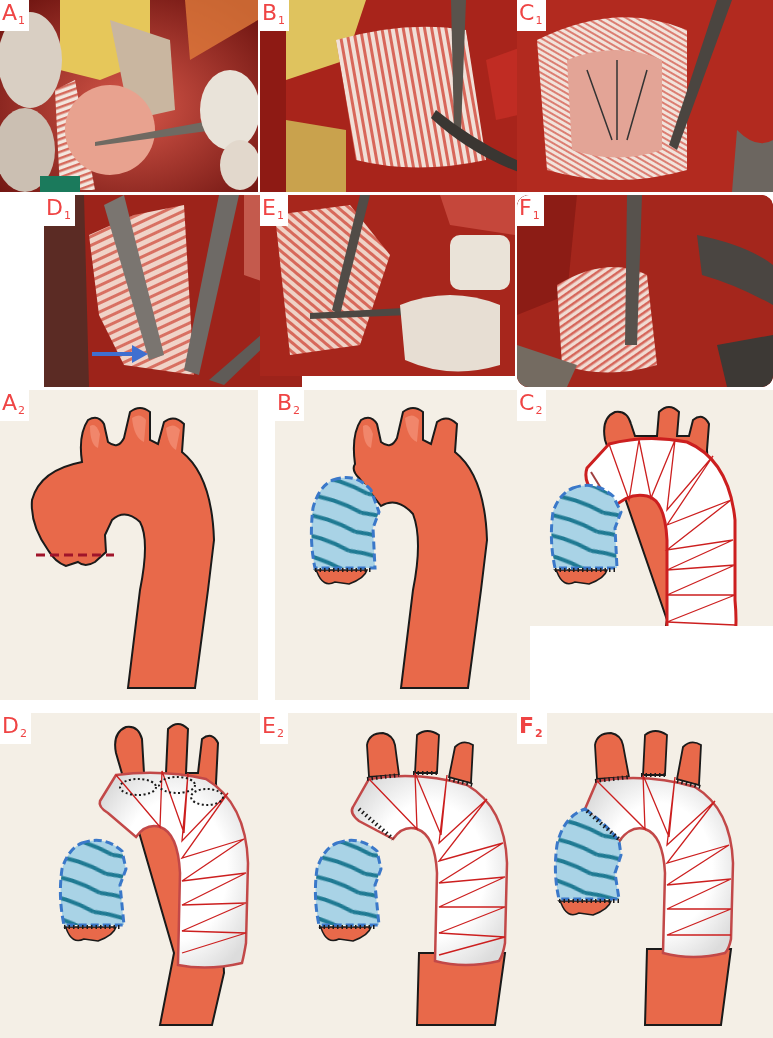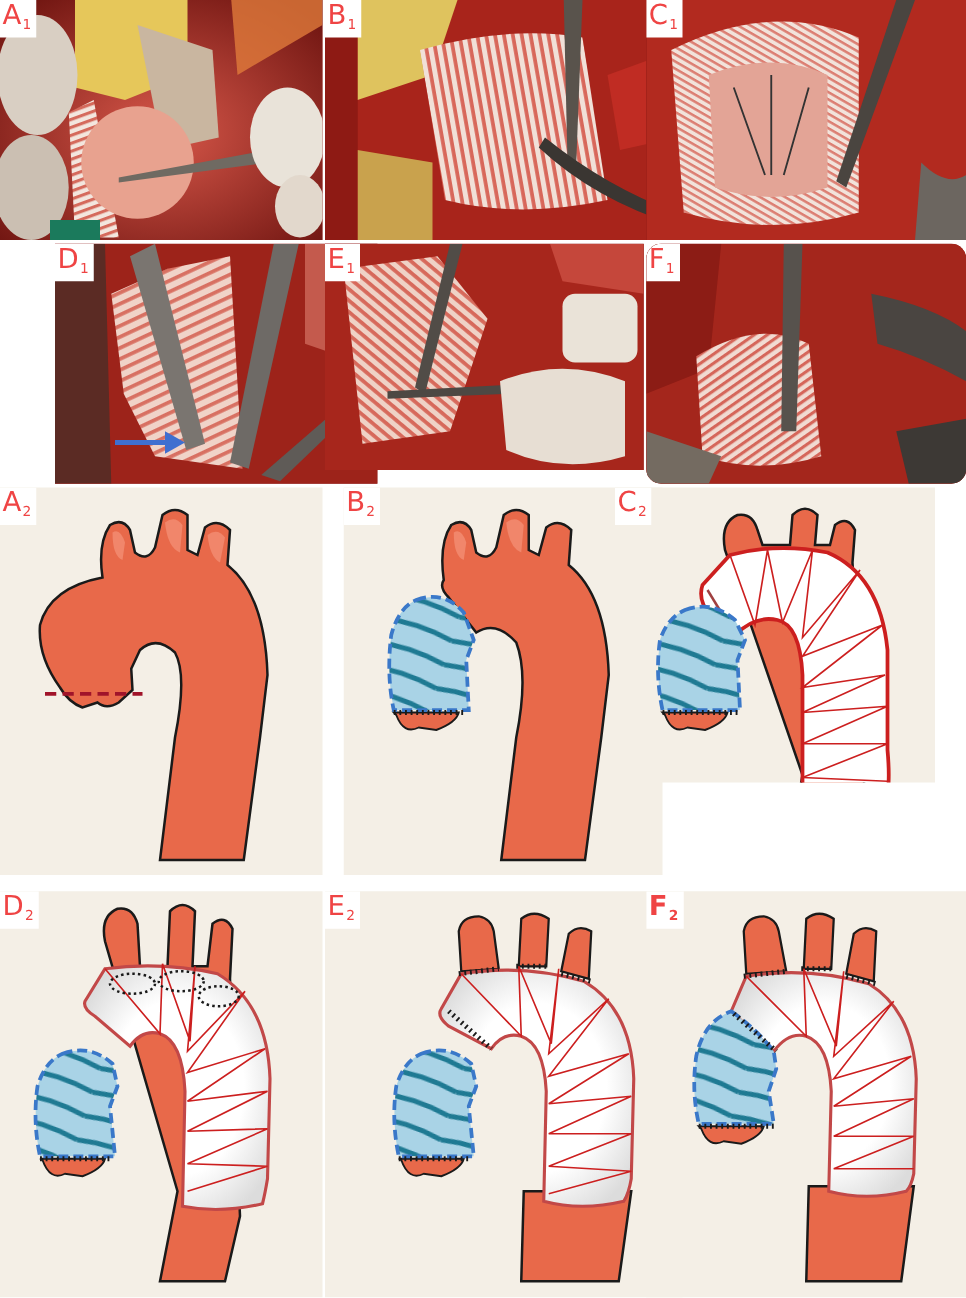--- a/index.html
+++ b/index.html
@@ -174,38 +174,38 @@
     <path d="M130 28 Q138 22 144 30 L142 52 Q132 48 130 28 Z" fill="#f28d73" opacity="0.8"></path>
     <g>
       <path d="M42 182 Q48 198 60 192 L74 194 Q90 188 92 180 L40 180 Z" fill="#e8694a" stroke="#1a1a1a" stroke-width="1.5"></path>
       <path d="M58 90 Q80 82 96 100 L104 122 L98 138 L100 178 L40 178 Q34 150 38 118 Q44 96 58 90 Z" fill="url(#bluestripes)" stroke="#3a78c9" stroke-width="3" stroke-dasharray="8,4"></path>
       <line x1="40" y1="180" x2="98" y2="180" stroke="#1a1a1a" stroke-width="4" stroke-dasharray="1.5,3"></line>
     </g>
   </svg>
   <div class="label"><span>B</span><sub>2</sub></div>
 </div>
 
-<div class="panel diagram" style="left:492px;top:390px;width:256px;height:236px;">
+<div class="panel diagram" style="left:517px;top:390px;width:256px;height:236px;">
   <svg width="256" height="310">
     <path d="M88 50 Q84 28 98 22 Q110 20 114 34 L118 46 L140 46 L142 22 Q152 12 162 22 L160 46 L172 46 L176 30 Q186 22 192 34 L190 60 L200 250 L188 298 L138 298 L150 230 Z" fill="#e8694a" stroke="#1a1a1a" stroke-width="2"></path>
     <g>
       <path d="M70 78 L92 54 Q130 44 170 52 Q212 70 218 130 L218 210 Q220 232 218 245 Q180 255 150 250 L150 150 Q148 110 130 106 Q112 102 96 118 L76 102 Q66 90 70 78 Z" fill="#ffffff" stroke="#cc1f1f" stroke-width="3"></path>
       <path d="M92 54 L112 110 L122 50 L134 108 L158 50 L150 120 L196 66 L150 135 L214 110 L150 160 L216 150 L150 180 L218 175 L150 205 L218 205 L150 232 L218 235" fill="none" stroke="#cc1f1f" stroke-width="1.3"></path>
       <path d="M74 82 L96 118" stroke="#a04040" stroke-width="2"></path>
     </g>
     <g>
       <path d="M40 182 Q46 198 58 192 L72 194 Q88 188 90 180 L38 180 Z" fill="#e8694a" stroke="#1a1a1a" stroke-width="1.5"></path>
       <path d="M56 98 Q78 90 96 106 L104 122 L98 138 L100 178 L38 178 Q32 150 36 122 Q42 104 56 98 Z" fill="url(#bluestripes)" stroke="#3a78c9" stroke-width="3" stroke-dasharray="8,4"></path>
       <line x1="38" y1="180" x2="98" y2="180" stroke="#1a1a1a" stroke-width="4" stroke-dasharray="1.5,3"></line>
     </g>
   </svg>
   <div class="label"><span>C</span><sub>2</sub></div>
 </div>
 
-<div class="panel diagram" style="left:0;top:713px;width:258px;height:325px;">
+<div class="panel diagram" style="left:0;top:713px;width:258px;height:325px;padding-left:32px;">
   <svg width="258" height="325">
     <path d="M84 40 Q80 20 94 14 Q106 12 110 26 L112 60 L134 60 L136 16 Q146 6 156 16 L154 60 L166 60 L170 26 Q180 18 186 30 L184 70 L192 260 L180 312 L128 312 L142 240 Z" fill="#e8694a" stroke="#1a1a1a" stroke-width="2"></path>
     <g>
       <path d="M68 88 L84 62 Q130 56 174 66 Q214 90 216 150 L214 230 Q212 242 210 250 Q176 258 146 252 L148 160 Q146 120 128 114 Q114 110 104 124 L76 100 Q66 94 68 88 Z" fill="url(#archshade)" stroke="#c24848" stroke-width="2.5"></path>
       <path d="M84 62 L128 114 L130 58 L152 120 L156 60 L150 128 L196 80 L150 145 L212 126 L150 168 L214 160 L150 192 L214 190 L150 218 L214 220 L150 240" fill="none" stroke="#cc1f1f" stroke-width="1.3"></path>
       <ellipse cx="106" cy="74" rx="18" ry="8" fill="none" stroke="#1a1a1a" stroke-width="2" stroke-dasharray="2,2.5"></ellipse>
       <ellipse cx="145" cy="72" rx="18" ry="8" fill="none" stroke="#1a1a1a" stroke-width="2" stroke-dasharray="2,2.5"></ellipse>
       <ellipse cx="175" cy="84" rx="16" ry="8" fill="none" stroke="#1a1a1a" stroke-width="2" stroke-dasharray="2,2.5"></ellipse>
     </g>
     <g>

